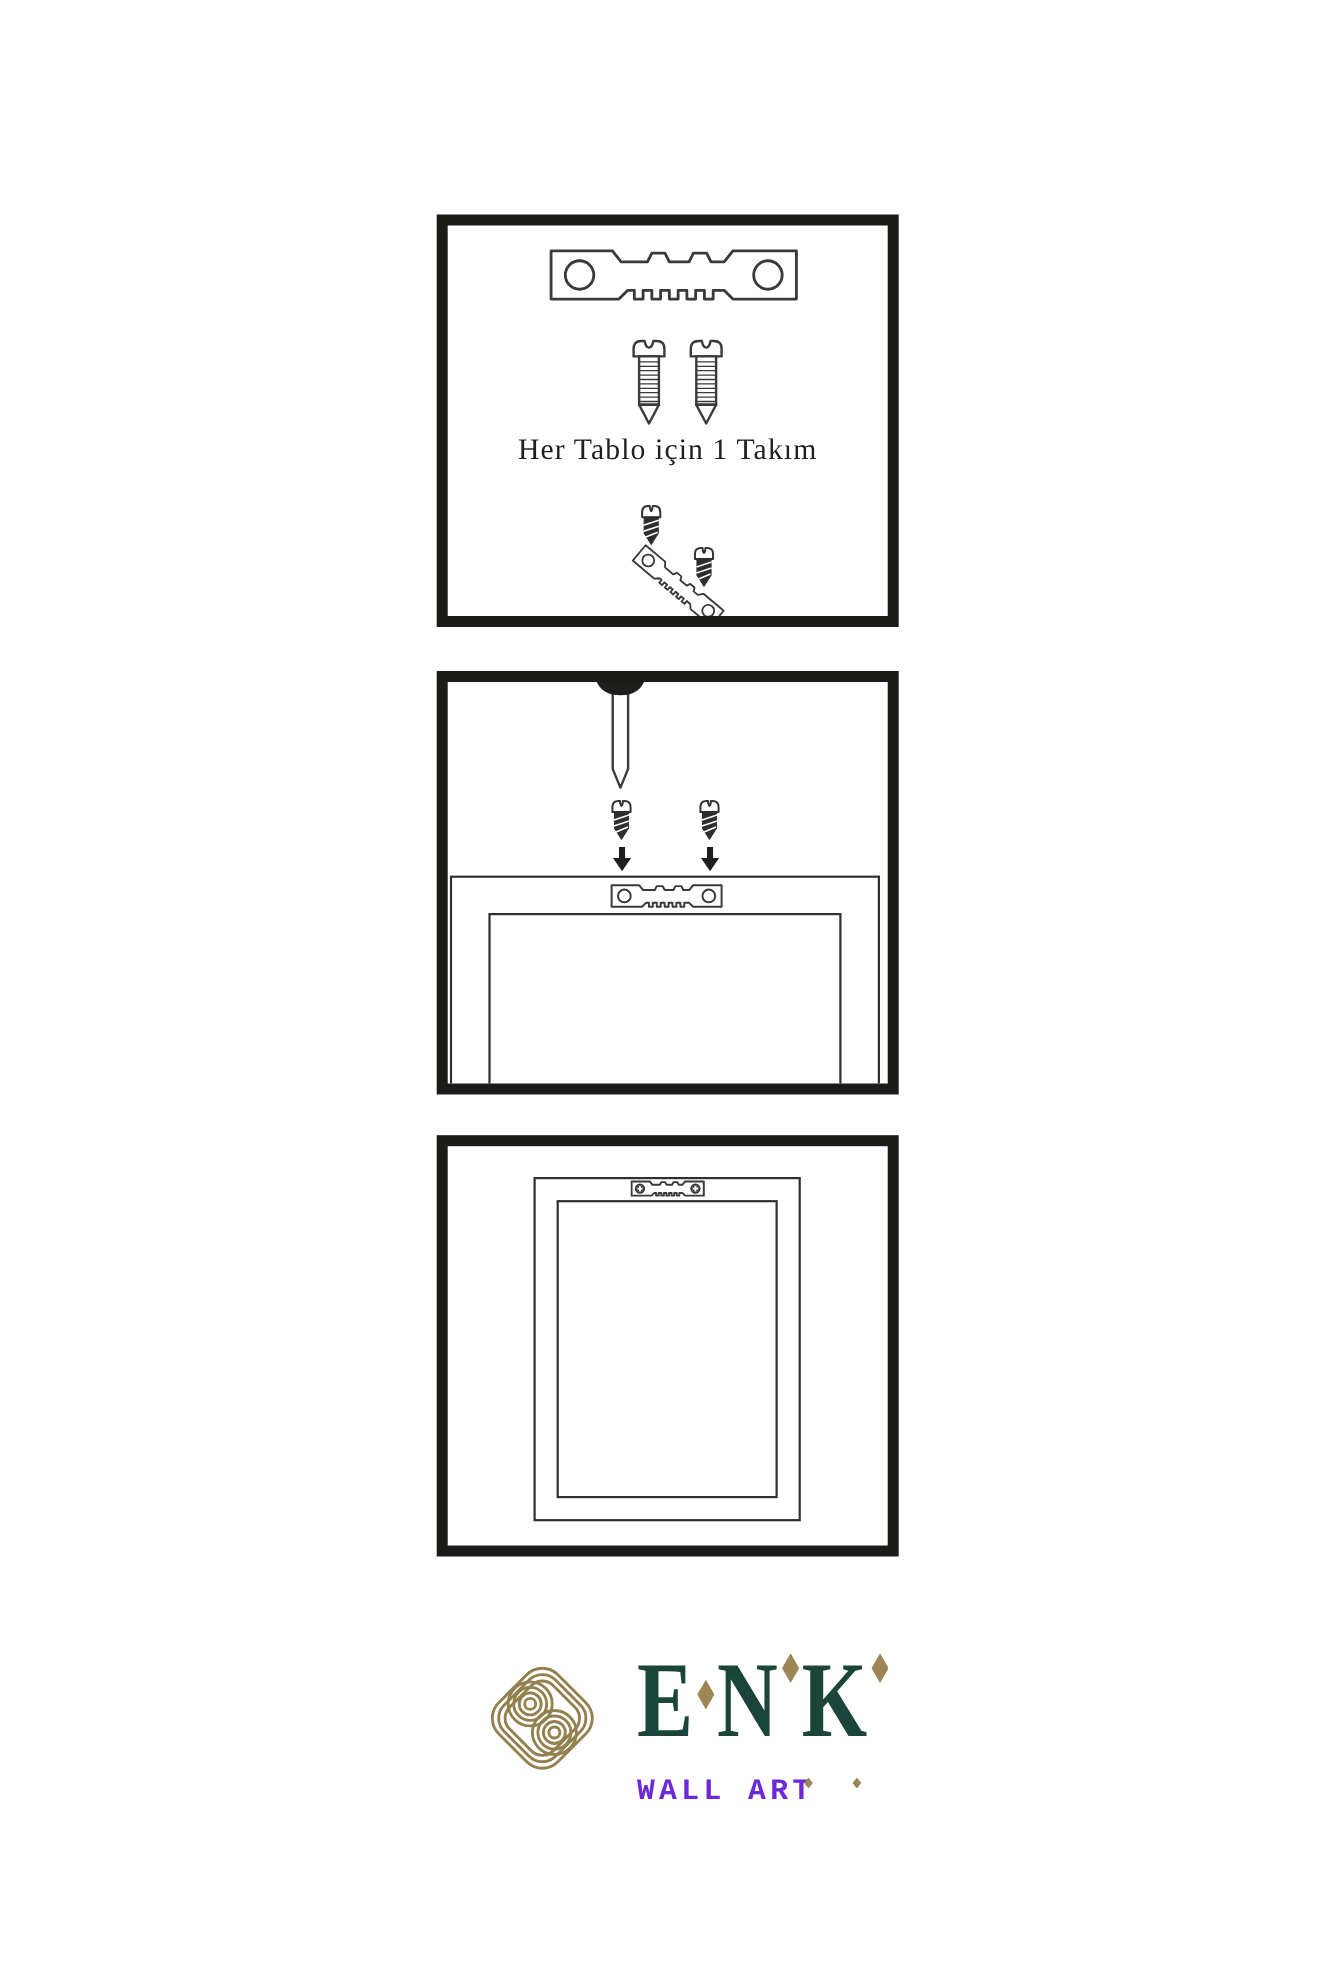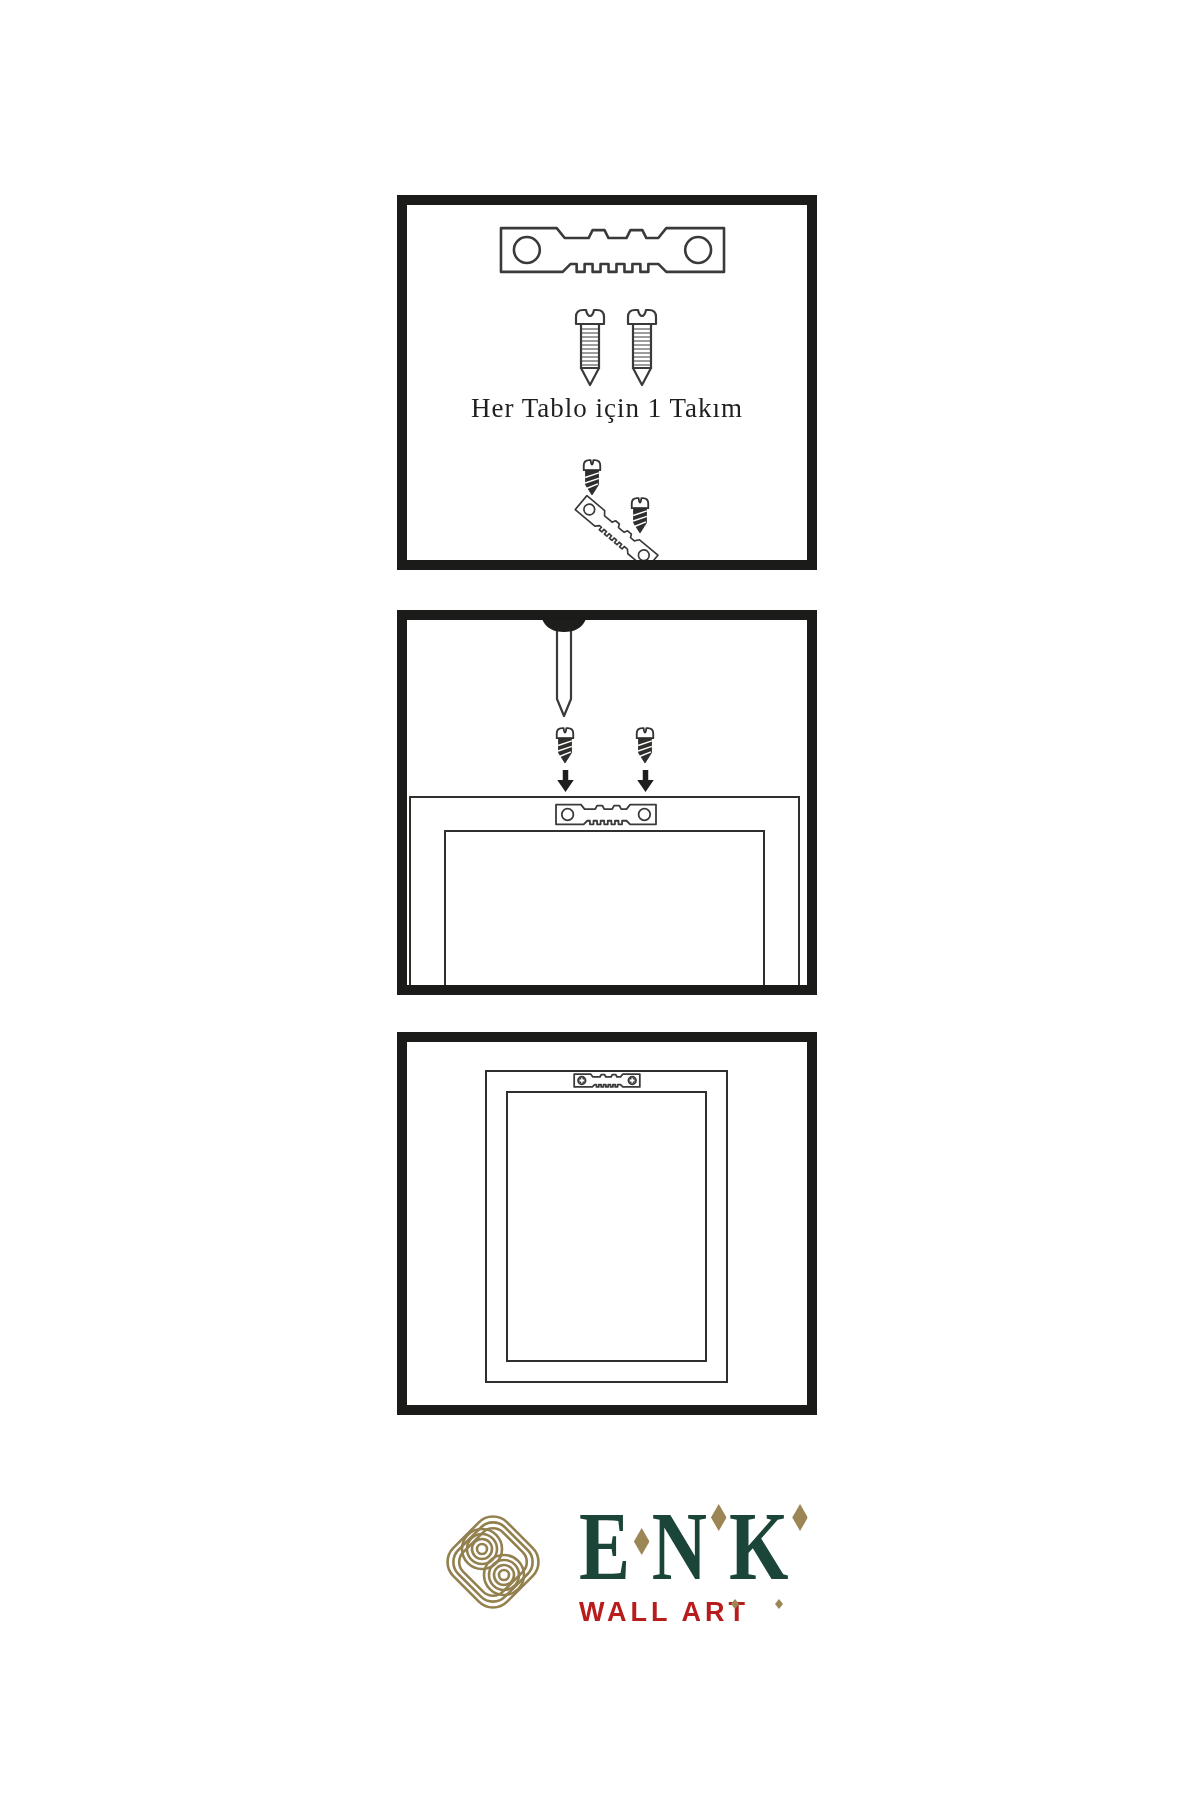--- a/index.html
+++ b/index.html
@@ -76,23 +76,23 @@
     display:inline-block;
     width:20px;height:27px;
     background:#9c8655;
     clip-path:polygon(50% 0,100% 50%,50% 100%,0 50%);
     margin:0 3px;
   }
   .d-low{transform:translateY(-24px);}
   .d-high{transform:translateY(-48px);}
   .brand-sub{
     position:relative;
-    margin-top:5px;
-    color:#b91c1c;
-    font-family:Liberation Sans, sans-serif;
+    margin-top:22px;
+    color:#6d28d9;
+    font-family:Liberation Mono, monospace;
     font-weight:bold;
     font-size:27px;letter-spacing:4px;
     white-space:nowrap;
   }
   .dmd-tiny{
     position:absolute;
     width:8px;height:10px;
     background:#9c8655;
     clip-path:polygon(50% 0,100% 50%,50% 100%,0 50%);
   }

